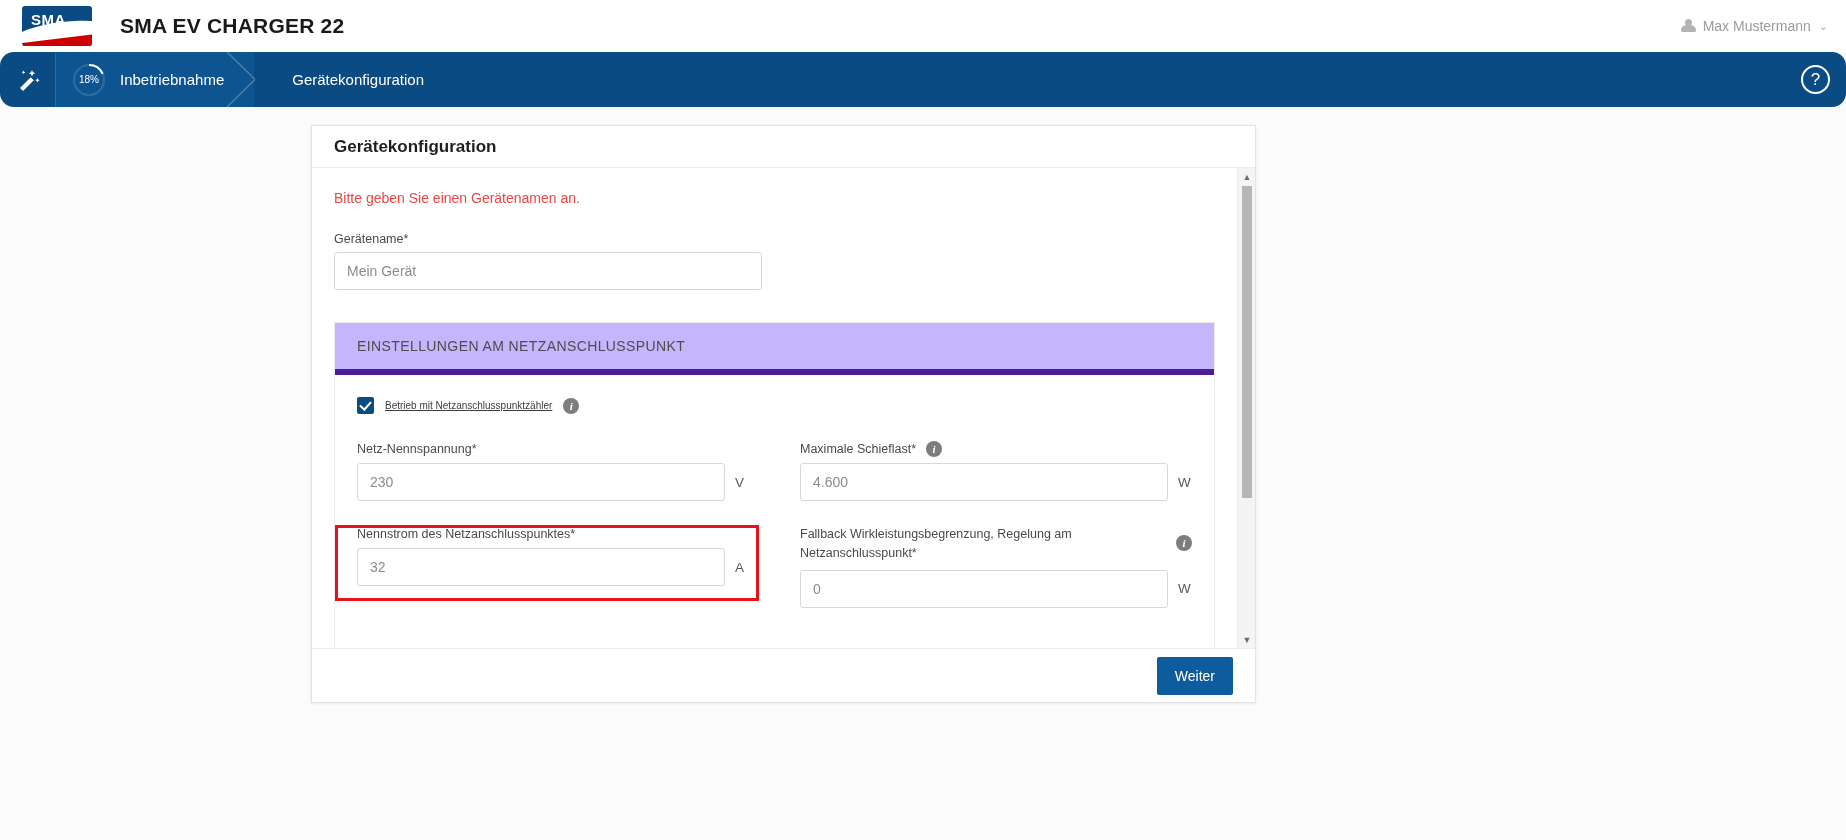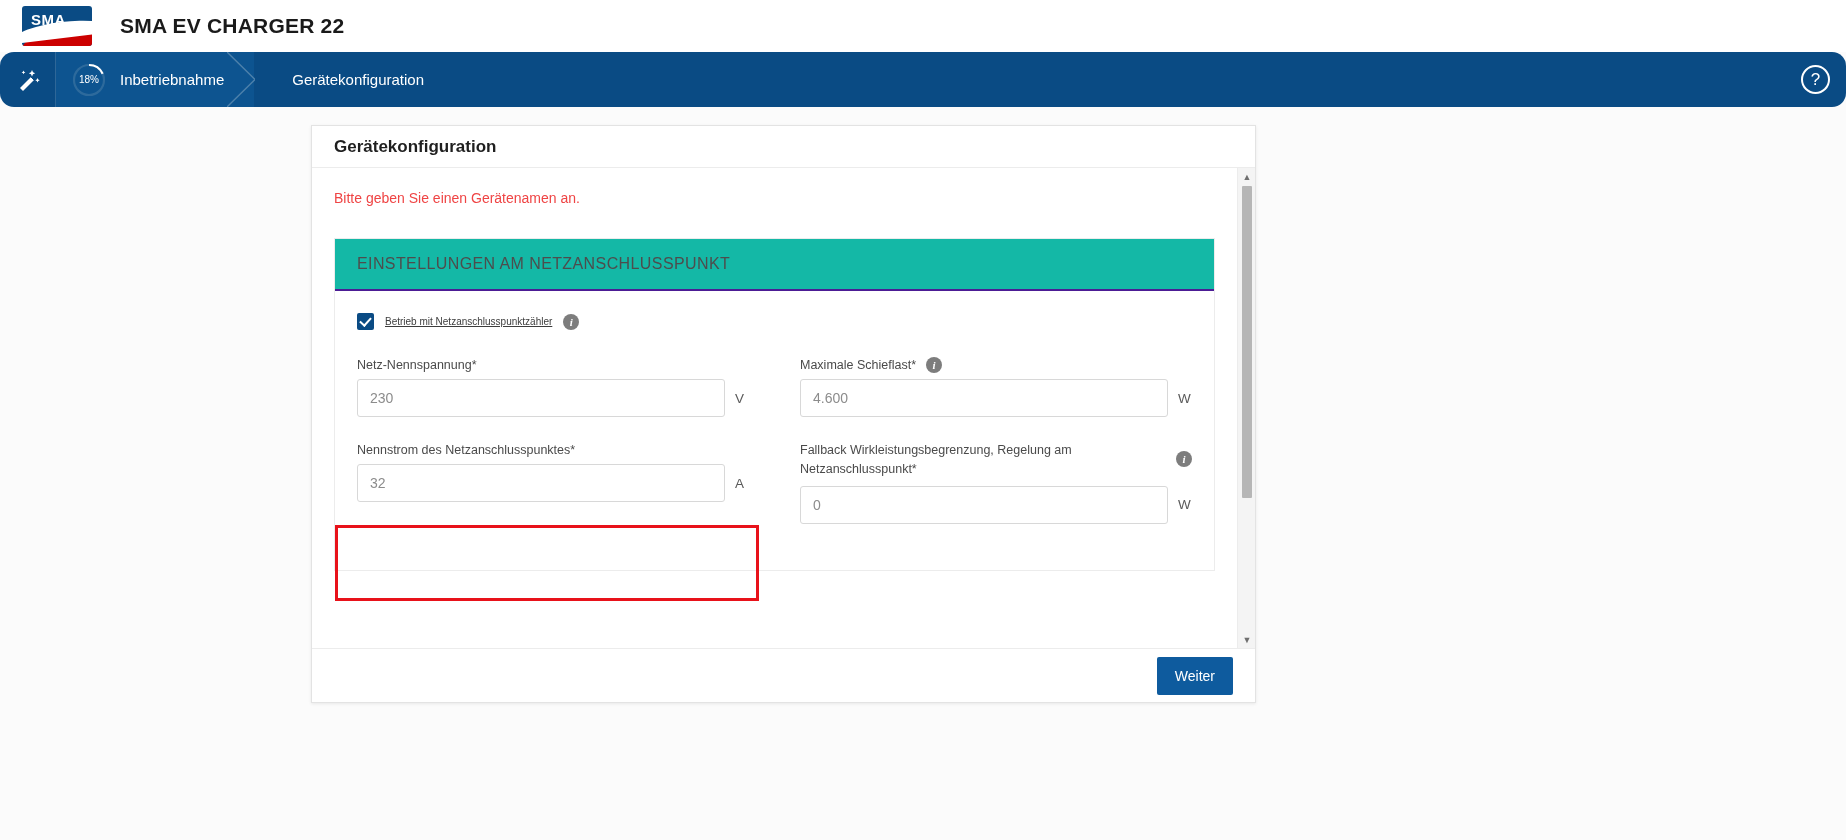--- a/index.html
+++ b/index.html
@@ -132,25 +132,25 @@
     padding: 0 12px; font-size: 14px; color:#8c8c8c;
   }
   .w-name { width: 428px; }
 
   .section {
     margin-top: 32px;
     border: 1px solid #ececec;
     background: #ffffff;
   }
   .section-head {
-    background: #14b8a6;
-    border-bottom: 2px solid #4c1d95;
+    background: #c4b5fd;
+    border-bottom: 6px solid #4c1d95;
     height: 52px; display:flex; align-items:center;
     padding: 0 22px;
-    font-size: 16px; color:#4d4d4d; letter-spacing: .4px;
+    font-size: 14px; color:#4d4d4d; letter-spacing: .4px;
   }
   .section-body { padding: 22px; }
 
   .checkrow { display:flex; align-items:center; gap: 11px; margin-bottom: 26px; }
   .checkbox {
     width: 17px; height: 17px; border-radius: 2px;
     background: #0a4b84; position:relative;
   }
   .checkbox::after {
     content:""; position:absolute; left:5px; top:2px;
@@ -222,20 +222,28 @@
   <div class="topbar">
     <div class="logo-wrap">
       <div class="logo">
         <div class="logo-swoosh"></div>
         <div class="logo-white-gap"></div>
         <div class="logo-text">SMA</div>
       </div>
     </div>
     <div class="app-title">SMA EV CHARGER 22</div>
 
+    <div class="user-area">
+      <span class="user-icon">
+        <span class="head"></span>
+          <span class="body"></span>
+      </span>
+      <span>Max Mustermann</span>
+      <span class="chev">⌄</span>
+    </div>
   </div>
 
   <div class="navbar">
     <div class="nav-wand">
       <svg class="wand-svg" viewBox="0 0 26 26" fill="none">
         <path d="M5 21 L16 10 L19 13 L8 24 Z" fill="#ffffff"></path>
         <path d="M16 10 L19 13" stroke="#0a4b84" stroke-width="1"></path>
         <path d="M17 3 l1 2.2 2.2 1 -2.2 1 -1 2.2 -1 -2.2 -2.2 -1 2.2 -1 Z" fill="#ffffff"></path>
         <path d="M22.5 11 l.7 1.5 1.5 .7 -1.5 .7 -.7 1.5 -.7 -1.5 -1.5 -.7 1.5 -.7 Z" fill="#ffffff"></path>
         <path d="M8.5 3.5 l.6 1.3 1.3 .6 -1.3 .6 -.6 1.3 -.6 -1.3 -1.3 -.6 1.3 -.6 Z" fill="#ffffff"></path>
@@ -268,20 +276,26 @@
 
     <div class="card-header">
       <div class="card-title">Gerätekonfiguration</div>
     </div>
 
     <div class="card-body">
       <div class="scroll-inner">
 
         <div class="intro-text">Bitte geben Sie einen Gerätenamen an.</div>
 
+        <div class="field-block">
+          <span class="fld-label">Gerätename*</span>
+          <div class="input w-name">
+            <span>Mein Gerät</span>
+          </div>
+        </div>
 
         <div class="section">
           <div class="section-head">EINSTELLUNGEN AM NETZANSCHLUSSPUNKT</div>
           <div class="section-body">
 
             <div class="checkrow">
               <span class="checkbox"></span>
               <span class="check-label">Betrieb mit Netzanschlusspunktzähler</span>
               <span class="info-icon">i</span>
             </div>

